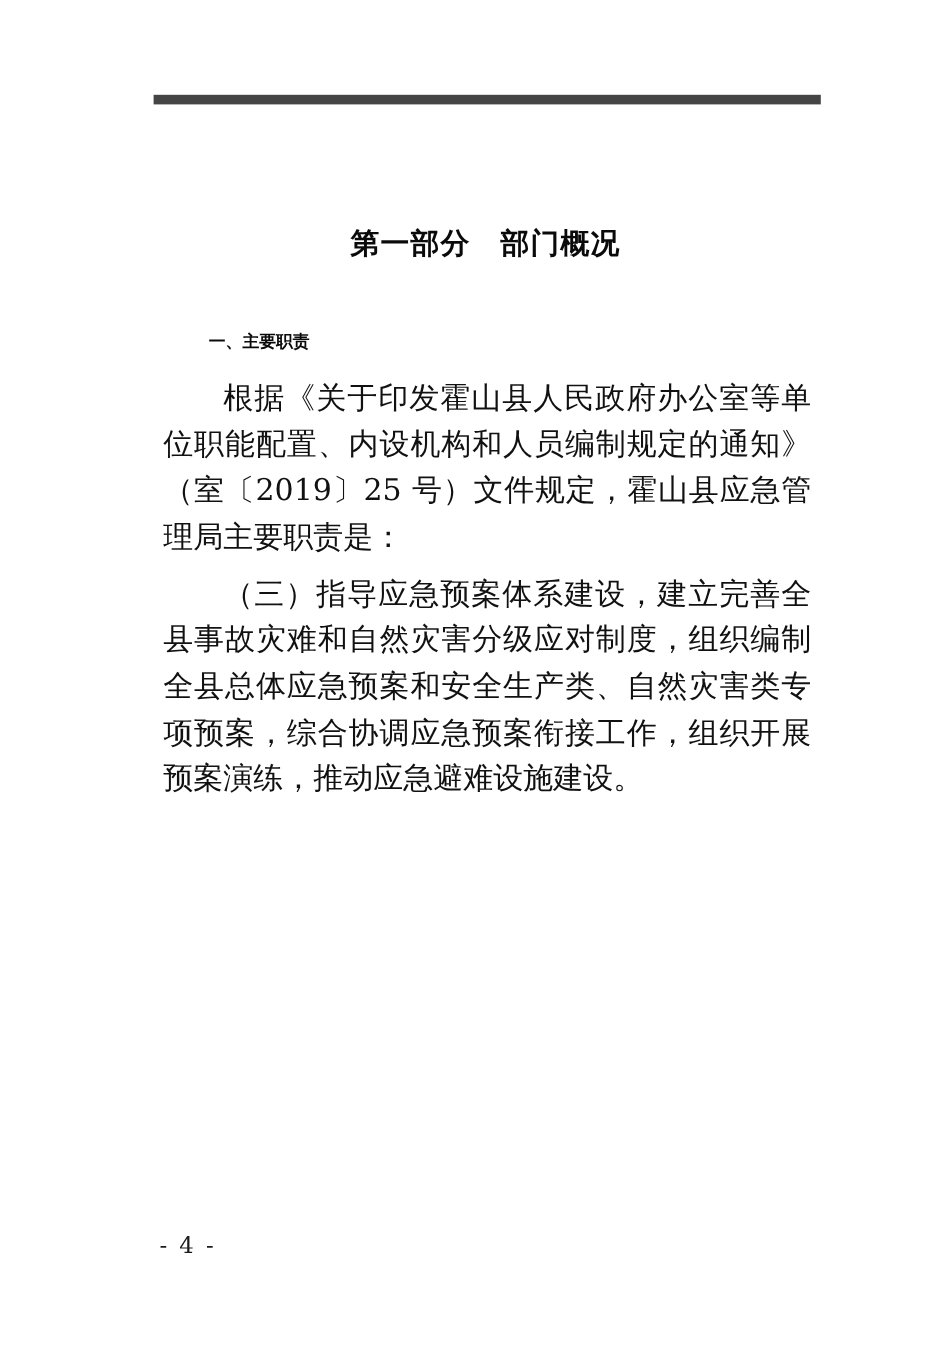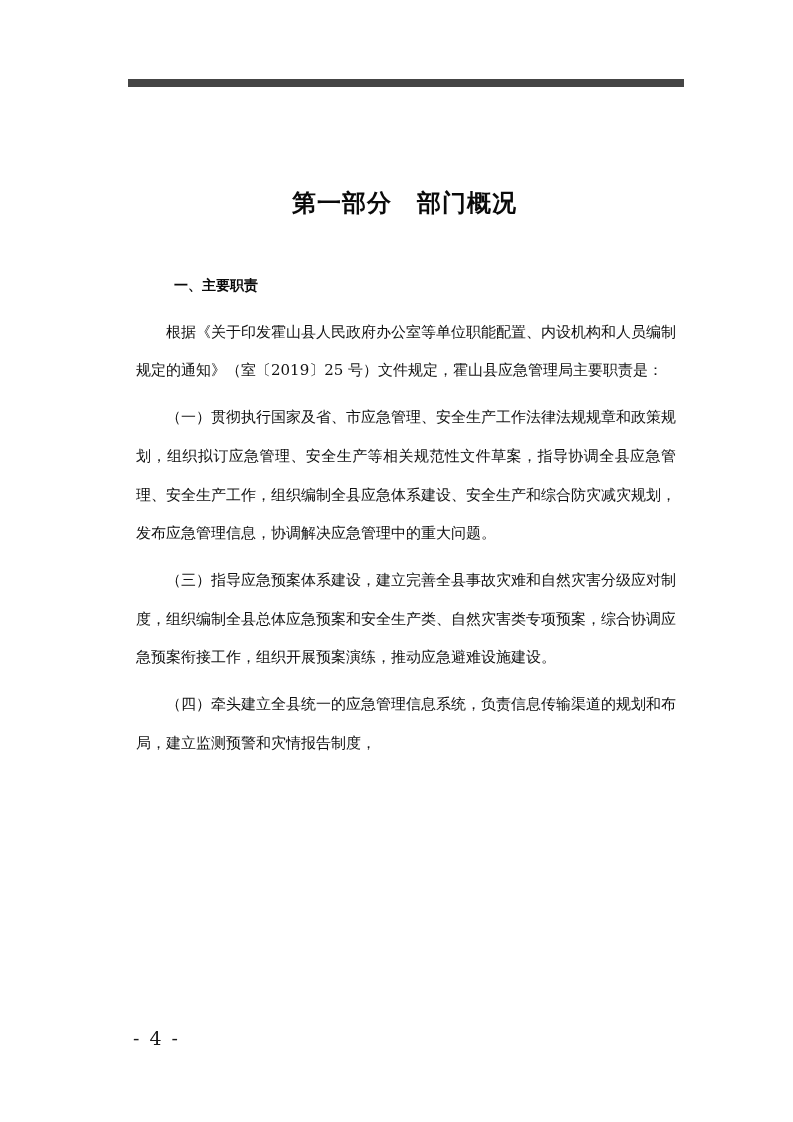--- a/index.html
+++ b/index.html
@@ -49,21 +49,21 @@
     font-family: "DejaVu Sans", "Liberation Sans", sans-serif;
     font-weight: bold;
     font-size: 14px;
     line-height: 38.7px;
     text-indent: 38px;
     color: #0a0a0a;
   }
 
   .para {
     font-family: "DejaVu Serif", "Liberation Serif", serif;
-    font-size: 15px;
+    font-size: 25px;
     line-height: 38.7px;
     text-indent: 2em;
     text-align: justify;
     text-justify: inter-character;
     word-break: normal;
     line-break: strict;
     color: #111111;
   }
 
   .page-number {
@@ -84,23 +84,21 @@
 
   <div class="header-rule"></div>
 
   <div class="doc-title">第一部分　部门概况</div>
 
   <div class="content">
     <div class="section-heading">一、主要职责</div>
 
     <p class="para">根据《关于印发霍山县人民政府办公室等单位职能配置、内设机构和人员编制规定的通知》（室〔2019〕25 号）文件规定，霍山县应急管理局主要职责是：</p>
 
-    <p class="para">（一）贯彻执行国家及省、市应急管理、安全生产工作法律法规规章和政策规划，组织拟订应急管理、安全生产等相关规范性文件草案，指导协调全县应急管理、安全生产工作，组织编制全县应急体系建设、安全生产和综合防灾减灾规划，发布应急管理信息，协调解决应急管理中的重大问题。</p>
 
 
     <p class="para">（三）指导应急预案体系建设，建立完善全县事故灾难和自然灾害分级应对制度，组织编制全县总体应急预案和安全生产类、自然灾害类专项预案，综合协调应急预案衔接工作，组织开展预案演练，推动应急避难设施建设。</p>
 
-    <p class="para">（四）牵头建立全县统一的应急管理信息系统，负责信息传输渠道的规划和布局，建立监测预警和灾情报告制度，</p>
   </div>
 
   <div class="page-number">- 4 -</div>
 
 </div>
 
 </body></html>

